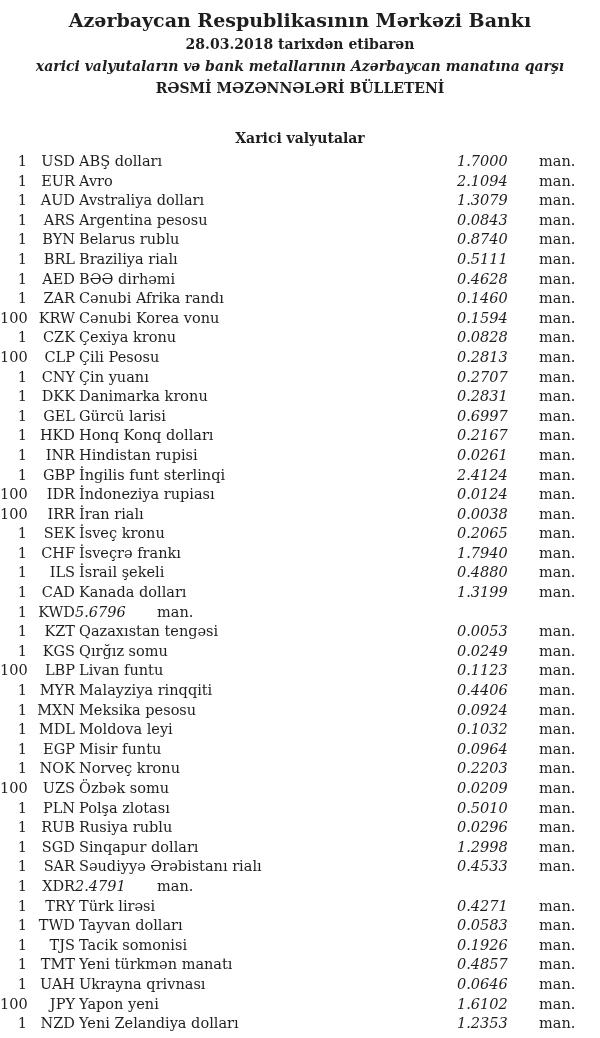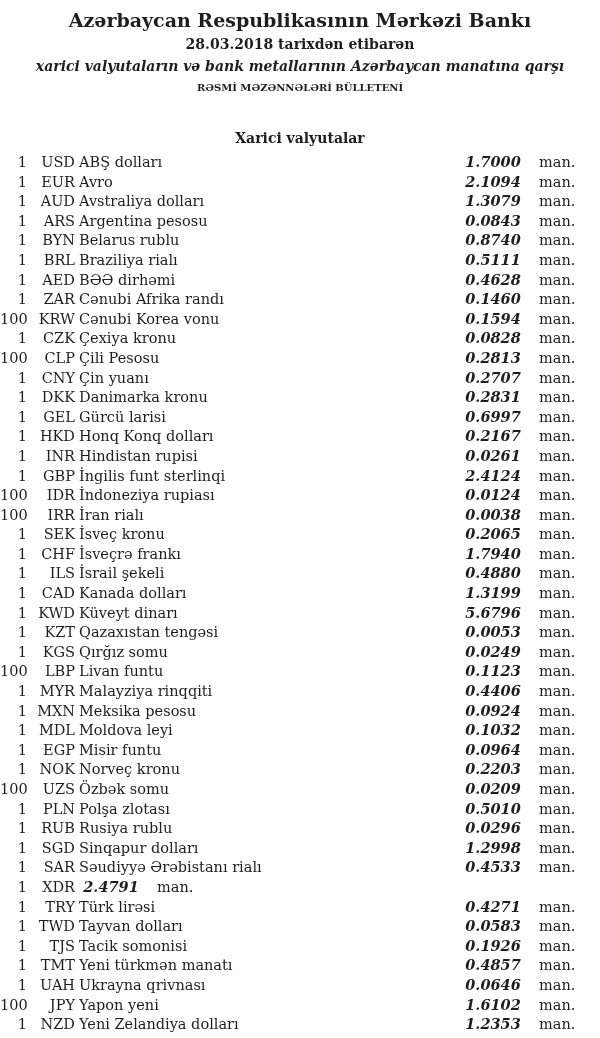--- a/index.html
+++ b/index.html
@@ -37,21 +37,21 @@
     line-height: 19px;
     margin-bottom: 3px;
   }
   .subject-line {
     font-size: 14px;
     line-height: 19px;
     margin-bottom: 2px;
     font-style: italic;
   }
   .bulletin-title {
-    font-size: 10px;
+    font-size: 14px;
     line-height: 20px;
   }
   .section-title {
     text-align: center;
     font-weight: bold;
     font-size: 14px;
     line-height: 18px;
     margin-top: 31px;
     margin-bottom: 5px;
   }
@@ -77,22 +77,22 @@
     text-align: right;
     flex: 0 0 auto;
   }
   .name {
     flex: 1 1 auto;
     margin-left: 4px;
     overflow: hidden;
   }
   .rate {
     width: 72px;
-    text-align: center;
-    font-weight: bold;
+    text-align: left;
+    font-weight: normal;
     font-style: italic;
     flex: 0 0 auto;
   }
   .unit {
     width: 31px;
     margin-left: 10px;
     text-align: left;
     flex: 0 0 auto;
   }
 </style>
@@ -267,21 +267,20 @@
       <div class="row">
         <span class="qty">1</span>
         <span class="code">CAD</span>
         <span class="name">Kanada dolları</span>
         <span class="rate">1.3199</span>
         <span class="unit">man.</span>
       </div>
       <div class="row">
         <span class="qty">1</span>
         <span class="code">KWD</span>
-        <span class="name">Küveyt dinarı</span>
         <span class="rate">5.6796</span>
         <span class="unit">man.</span>
       </div>
       <div class="row">
         <span class="qty">1</span>
         <span class="code">KZT</span>
         <span class="name">Qazaxıstan tengəsi</span>
         <span class="rate">0.0053</span>
         <span class="unit">man.</span>
       </div>

